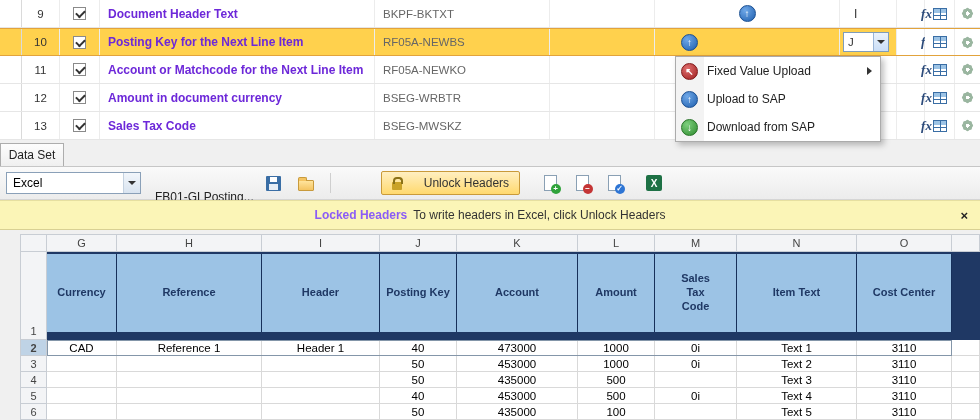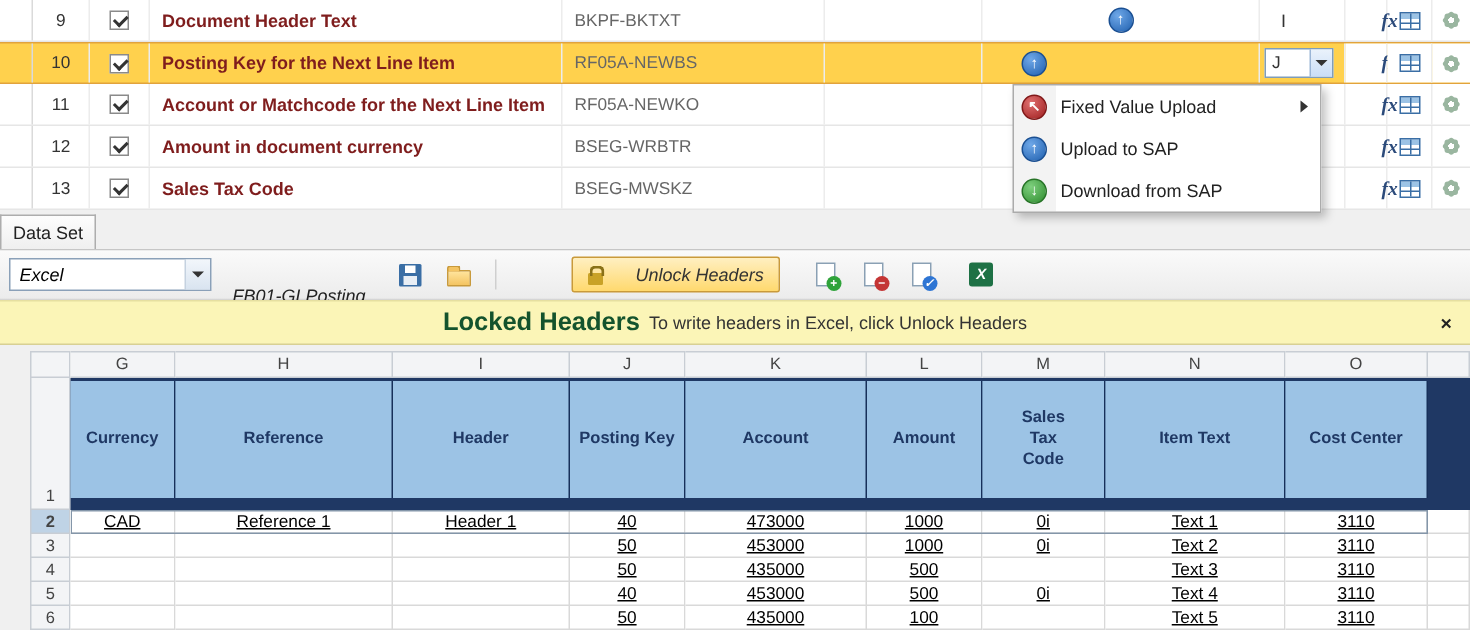--- a/index.html
+++ b/index.html
@@ -6,21 +6,21 @@
   body { font-family: "Liberation Sans", sans-serif; background: #fff; }
   #screen { position: relative; width: 980px; height: 420px; overflow: hidden; background: #fff; font-size: 12px; }
 
   
   #mapper { position: absolute; left: 0; top: 0; width: 980px; height: 140px; border-bottom: 1px solid #C0C0C0; background: #fff; }
   .mrow { display: flex; height: 28px; border-bottom: 1px solid #E6E6E6; background: #fff; align-items: stretch; }
   .mrow > div { border-right: 1px solid #ECECEC; display: flex; align-items: center; }
   .c-margin { width: 22px; border-right: 1px solid #DADADA !important; }
   .c-num    { width: 38px; justify-content: center; color: #333; font-size: 11.5px; }
   .c-chk    { width: 40px; justify-content: center; }
-  .c-desc   { width: 275px; padding-left: 8px; font-weight: bold; color: #7f1d1d; font-size: 12px; }
+  .c-desc   { width: 275px; padding-left: 8px; font-weight: bold; color: #6d28d9; font-size: 12px; }
   .c-field  { width: 175px; padding-left: 8px; color: #666; font-size: 11.5px; }
   .c-val    { width: 105px; }
   .c-icon   { width: 185px; justify-content: center; }
   .c-icon.left { justify-content: flex-start; padding-left: 26px; }
   .c-map    { width: 57px; padding-left: 3px; color: #333; }
   .c-map.plain { padding-left: 14px; }
   .c-fx     { width: 28px; justify-content: center; }
   .c-grid   { width: 30px; justify-content: center; }
   .c-gear   { width: 25px; justify-content: center; border-right: none !important; }
   .mrow.sel { background: #FFD14D; border-top: 1px solid #E2A33C; border-bottom: 1px solid #E2A33C; }
@@ -59,21 +59,21 @@
   .menu-item .sub { margin-left: auto; margin-right: 8px; }
 
   
   #tabstrip { position: absolute; left: 0; top: 140px; width: 980px; height: 27px; background: #F0F0F0; border-bottom: 1px solid #C6C6C6; }
   #tab-dataset { position: absolute; left: 0; top: 3px; bottom: 0; width: 64px; background: linear-gradient(#FDFDFD, #EFEFEF);
                  border: 1px solid #ADADAD; border-bottom: none; display: flex; align-items: center; justify-content: center;
                  font-size: 12px; color: #222; }
 
   
   #toolbar { position: absolute; left: 0; top: 167px; width: 980px; height: 33px; background: linear-gradient(#FAFAFA, #ECECEC);
-             border-bottom: 1px solid #D5D5D5; display: flex; align-items: center; padding-left: 6px; gap: 8px; font-style: italic; }
+             border-bottom: 1px solid #D5D5D5; display: flex; align-items: center; padding-left: 6px; gap: 8px; }
   .combo { width: 135px; height: 22px; background: #fff; border: 1px solid #8AA0B8; display: flex; align-items: center; font-size: 12px; }
   .combo .txt { flex: 1; padding-left: 6px; }
   .combo .arr { width: 17px; align-self: stretch; border-left: 1px solid #C5D2E0; background: linear-gradient(#F2F6FB, #D9E4F0);
                 display: flex; align-items: center; justify-content: center; }
   .tb-label { font-size: 12px; color: #222; margin-left: 6px; white-space: nowrap; margin-top: 28px; }
   .tb-btn { width: 24px; height: 24px; display: flex; align-items: center; justify-content: center; border: 1px solid transparent; border-radius: 2px; }
   .tb-sep { width: 1px; height: 20px; background: #CFCFCF; margin: 0 4px; }
   #unlock-btn { display: flex; align-items: center; gap: 22px; height: 24px; padding: 0 10px; margin-left: 38px;
                 background: linear-gradient(#FFEFC1, #FFD96E); border: 1px solid #C99A3A; border-radius: 2px; font-size: 12px; color: #333; }
   .floppy { width: 15px; height: 15px; background: #3A6EA5; border-radius: 1px; position: relative; display: inline-block; }
@@ -86,21 +86,21 @@
   .doc { width: 13px; height: 16px; background: #fff; border: 1px solid #8aa0b4; position: relative; display: inline-block; }
   .badge { position: absolute; right: -5px; bottom: -4px; width: 10px; height: 10px; border-radius: 50%; color: #fff; font-size: 8px;
            line-height: 10px; text-align: center; font-weight: bold; }
   .badge.green { background: #2FA33A; } .badge.red { background: #C43535; } .badge.blue { background: #2E75D4; }
   .xls { width: 16px; height: 16px; background: #1E7145; border-radius: 2px; color: #fff; font-weight: bold; font-size: 10px;
          display: flex; align-items: center; justify-content: center; }
 
   
   #banner { position: absolute; left: 0; top: 200px; width: 980px; height: 30px; background: #FBF5B7;
             border-top: 1px solid #E6DFA0; border-bottom: 1px solid #D8D093; display: flex; align-items: center; justify-content: center; gap: 6px; }
-  #banner .b-title { font-weight: bold; color: #14532d; font-size: 17px; }
+  #banner .b-title { font-weight: bold; color: #8b5cf6; font-size: 12px; }
   #banner .b-msg { color: #333; font-size: 12px; }
   #banner-close { position: absolute; right: 12px; top: 0; bottom: 0; display: flex; align-items: center; font-weight: bold; font-size: 13px; color: #222; cursor: pointer; }
 
   
   #sheet { position: absolute; left: 0; top: 230px; width: 980px; height: 190px; background: #F0F0F0; }
   .colstrip { position: absolute; left: 20px; top: 4px; height: 18px; display: flex; }
   .colstrip > div { background: #F3F4F6; border: 1px solid #C8CDD4; border-left: none; font-size: 11px; color: #444;
                     display: flex; align-items: center; justify-content: center; }
   .colstrip > div:first-child { border-left: 1px solid #C8CDD4; }
   .corner { width: 27px; }
@@ -112,21 +112,21 @@
   .hdr-block { width: 933px; background: #1F3864; display: flex; padding: 2px 0 8px 0; }
   .hdr-block > div { background: #9CC3E5; border-right: 1px solid #17305a; color: #1F3864; font-weight: bold; font-size: 11px;
                      display: flex; align-items: center; justify-content: center; text-align: center; line-height: 1.25; padding: 0 6px; }
   .hdr-block .narrow span { display: inline-block; max-width: 40px; }
 
   .drow { position: absolute; left: 20px; height: 16px; display: flex; }
   .d-gutter { width: 27px; background: #F3F4F6; border: 1px solid #C8CDD4; border-top: none; display: flex; align-items: center; justify-content: center;
               font-size: 11px; color: #444; }
   .d-gutter.gsel { background: #BFD3E6; font-weight: bold; }
   .drow > .cell { background: #fff; border-right: 1px solid #D9D9D9; border-bottom: 1px solid #D9D9D9; font-size: 11.5px; color: #000;
-                  display: flex; align-items: center; justify-content: center; overflow: hidden; white-space: nowrap; text-decoration: underline; }
+                  display: flex; align-items: center; justify-content: center; overflow: hidden; white-space: nowrap; }
   .drow.rowsel::after { content: ""; position: absolute; left: 27px; right: 28px; top: 0; bottom: 0;
                         box-shadow: inset 0 0 0 1px #8496A9; pointer-events: none; }
 </style>
 </head>
 <body>
 
 <div id="screen">
 
   <div id="mapper">
 

